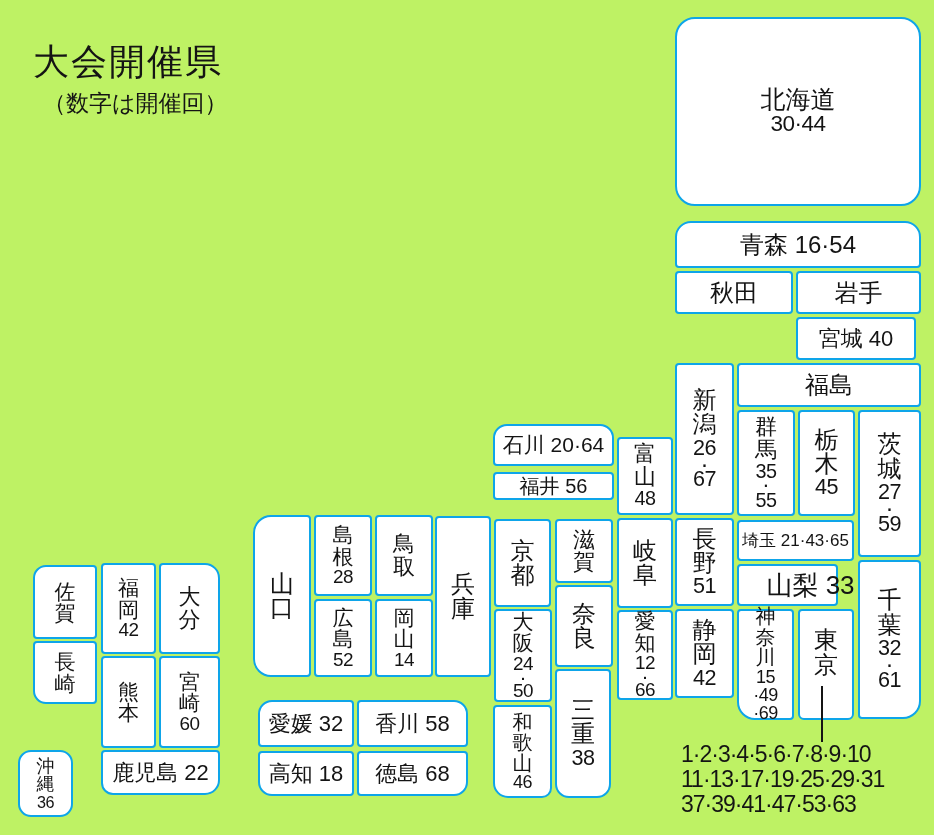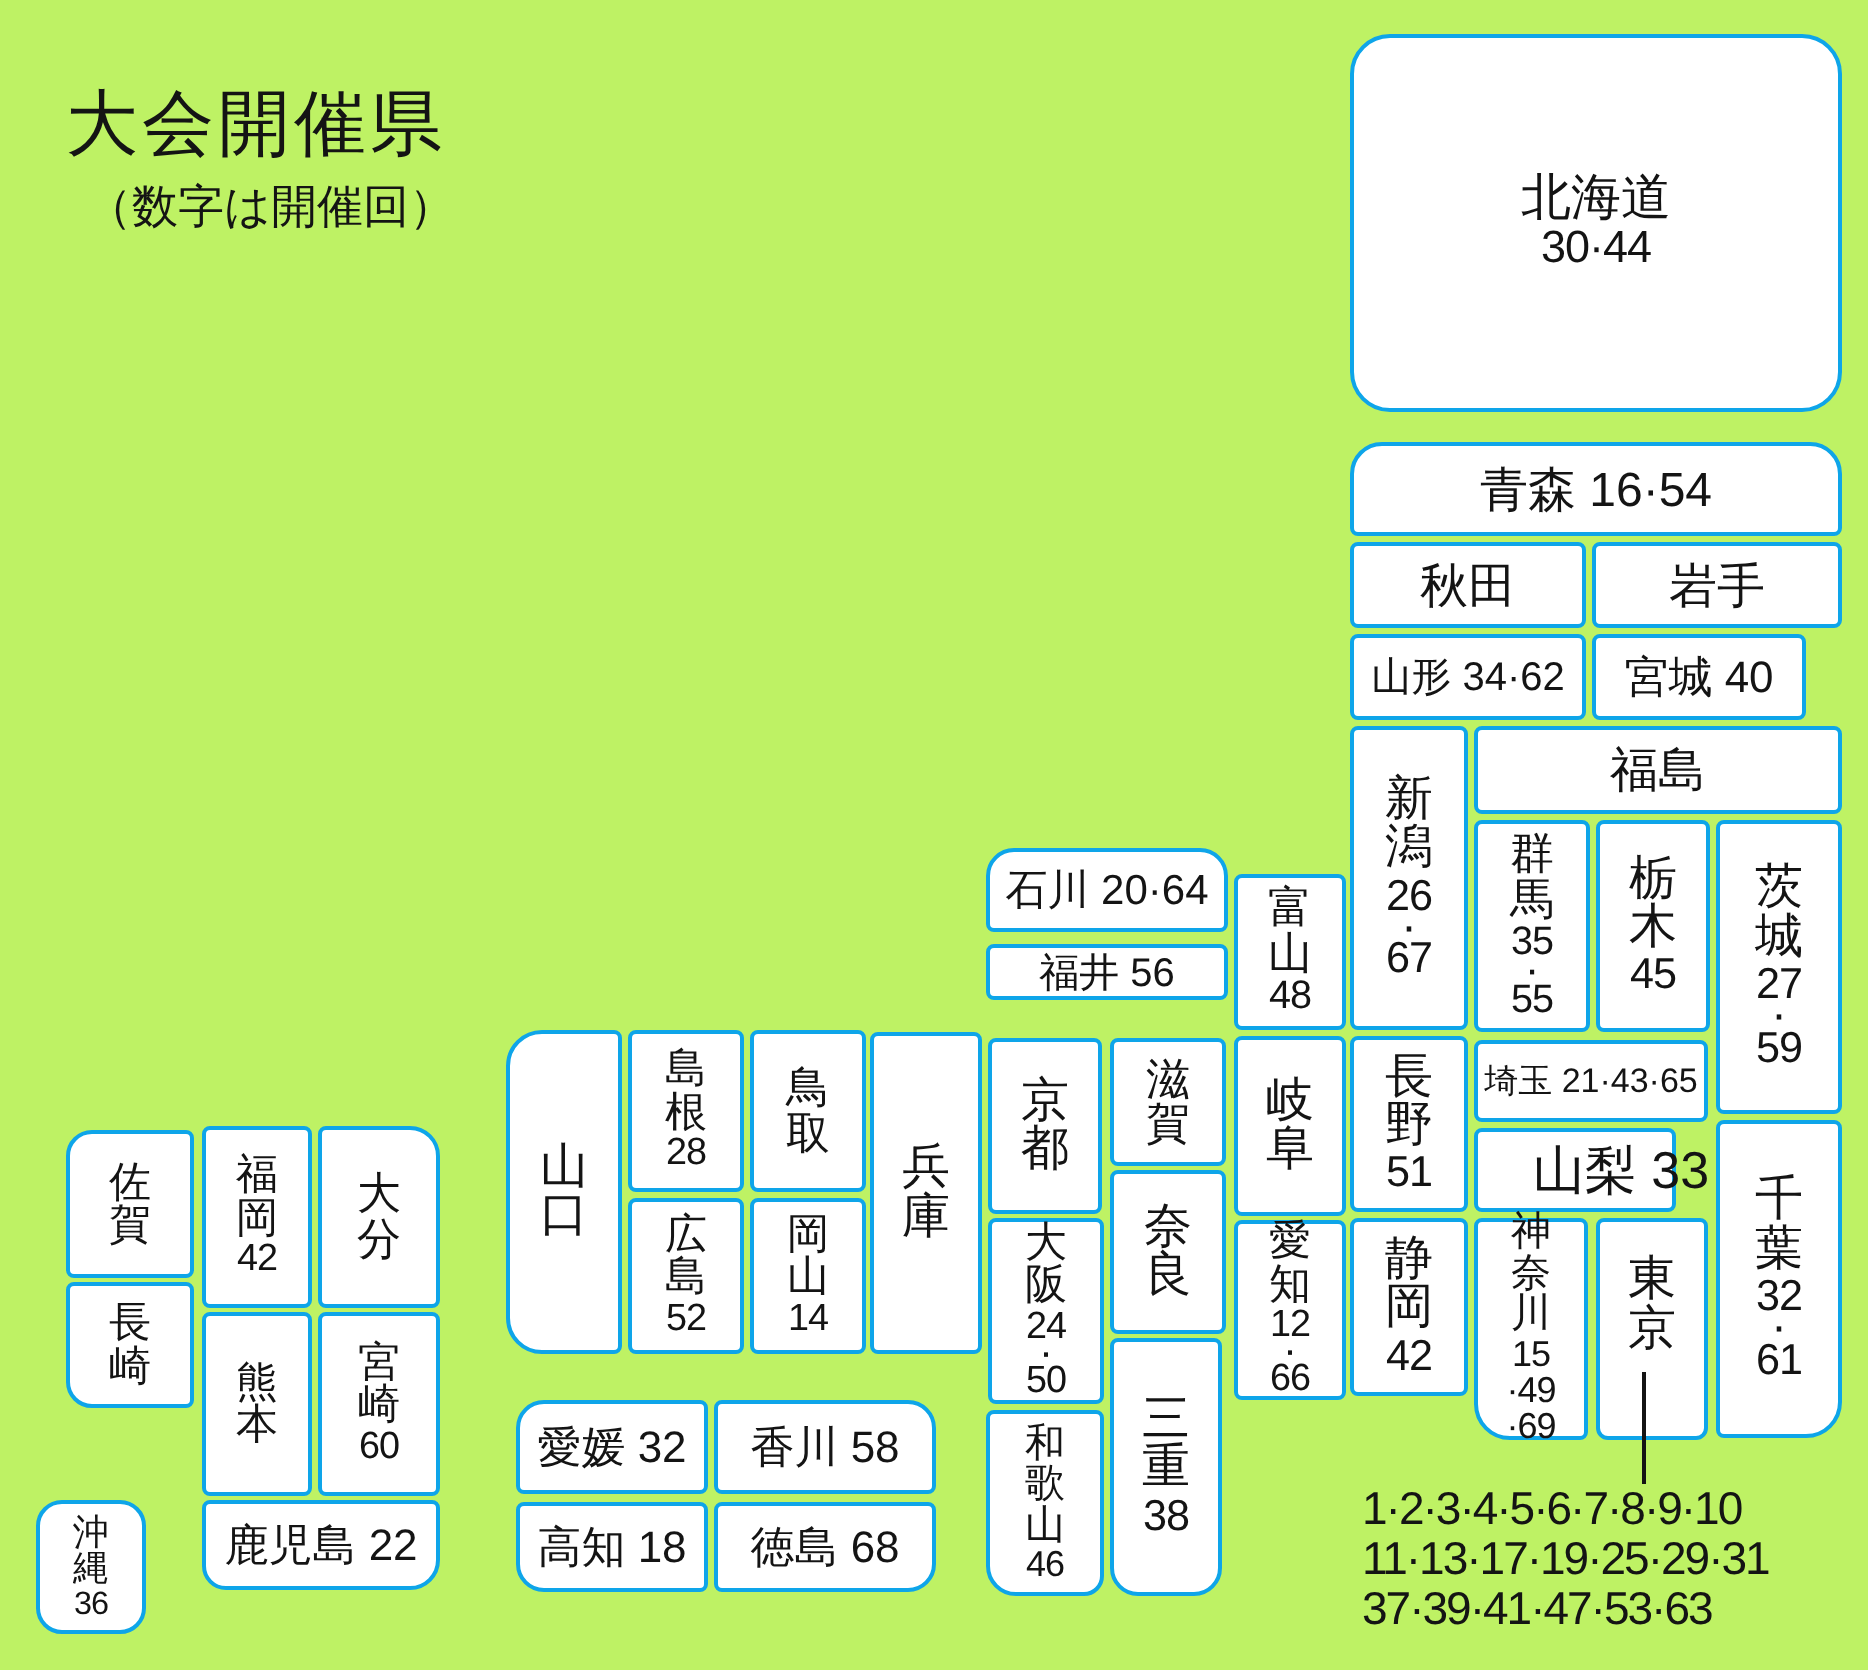--- a/index.html
+++ b/index.html
@@ -24,21 +24,21 @@
   .host-numbers .ln{line-height:1.08;}
 
   
   .pos-hokkaido{left:675px;top:17px;width:246px;height:189px;border-radius:20px;font-size:25px;}
   .pos-hokkaido .ln{line-height:1.5;}
   .pos-hokkaido .ln.num{font-size:.96em;}
   .pos-aomori{left:675px;top:221px;width:246px;height:47px;border-radius:16px 16px 4px 4px;font-size:24px;}
   .pos-akita{left:675px;top:271px;width:118px;height:43px;font-size:24px;}
   .pos-iwate{left:796px;top:271px;width:125px;height:43px;font-size:24px;}
   .pos-yamagata{left:675px;top:317px;width:118px;height:43px;font-size:20px;}
-  .pos-miyagi{left:796px;top:317px;width:107px;height:43px;font-size:22px;}
+  .pos-miyagi{left:796px;top:317px;width:120px;height:43px;font-size:22px;}
   .pos-niigata{left:675px;top:363px;width:59px;height:152px;font-size:24px;}
   .pos-fukushima{left:737px;top:363px;width:184px;height:44px;font-size:24px;}
   .pos-gunma{left:737px;top:410px;width:58px;height:106px;font-size:22px;}
   .pos-tochigi{left:798px;top:410px;width:57px;height:106px;font-size:24px;}
   .pos-ibaraki{left:858px;top:410px;width:63px;height:147px;font-size:24px;}
   .pos-nagano{left:675px;top:518px;width:59px;height:88px;font-size:24px;}
   .pos-saitama{left:737px;top:520px;width:117px;height:41px;font-size:17px;}
   .pos-yamanashi{left:737px;top:564px;width:101px;height:42px;font-size:26px;padding-left:46px;}
   .pos-chiba{left:858px;top:560px;width:63px;height:159px;border-radius:4px 4px 18px 4px;font-size:24px;}
   .pos-shizuoka{left:675px;top:609px;width:59px;height:89px;font-size:24px;}
@@ -86,21 +86,20 @@
   <div class="map-title">大会開催県</div>
   <div class="map-subtitle">（数字は開催回）</div>
 
   <div class="box v pos-hokkaido">
       <div class="ln">北海道</div>
       <div class="ln num">30·44</div>
     </div>
   <div class="box h pos-aomori">青森 16·54</div>
   <div class="box h pos-akita">秋田</div>
   <div class="box h pos-iwate">岩手</div>
-  <div class="box h pos-yamagata">山形 34·62</div>
   <div class="box h pos-miyagi">宮城 40</div>
   <div class="box v pos-niigata">
       <div class="ln">新</div>
       <div class="ln">潟</div>
       <div class="ln num">26</div>
       <div class="ln dot">·</div>
       <div class="ln num">67</div>
     </div>
   <div class="box h pos-fukushima">福島</div>
   <div class="box v pos-gunma">

